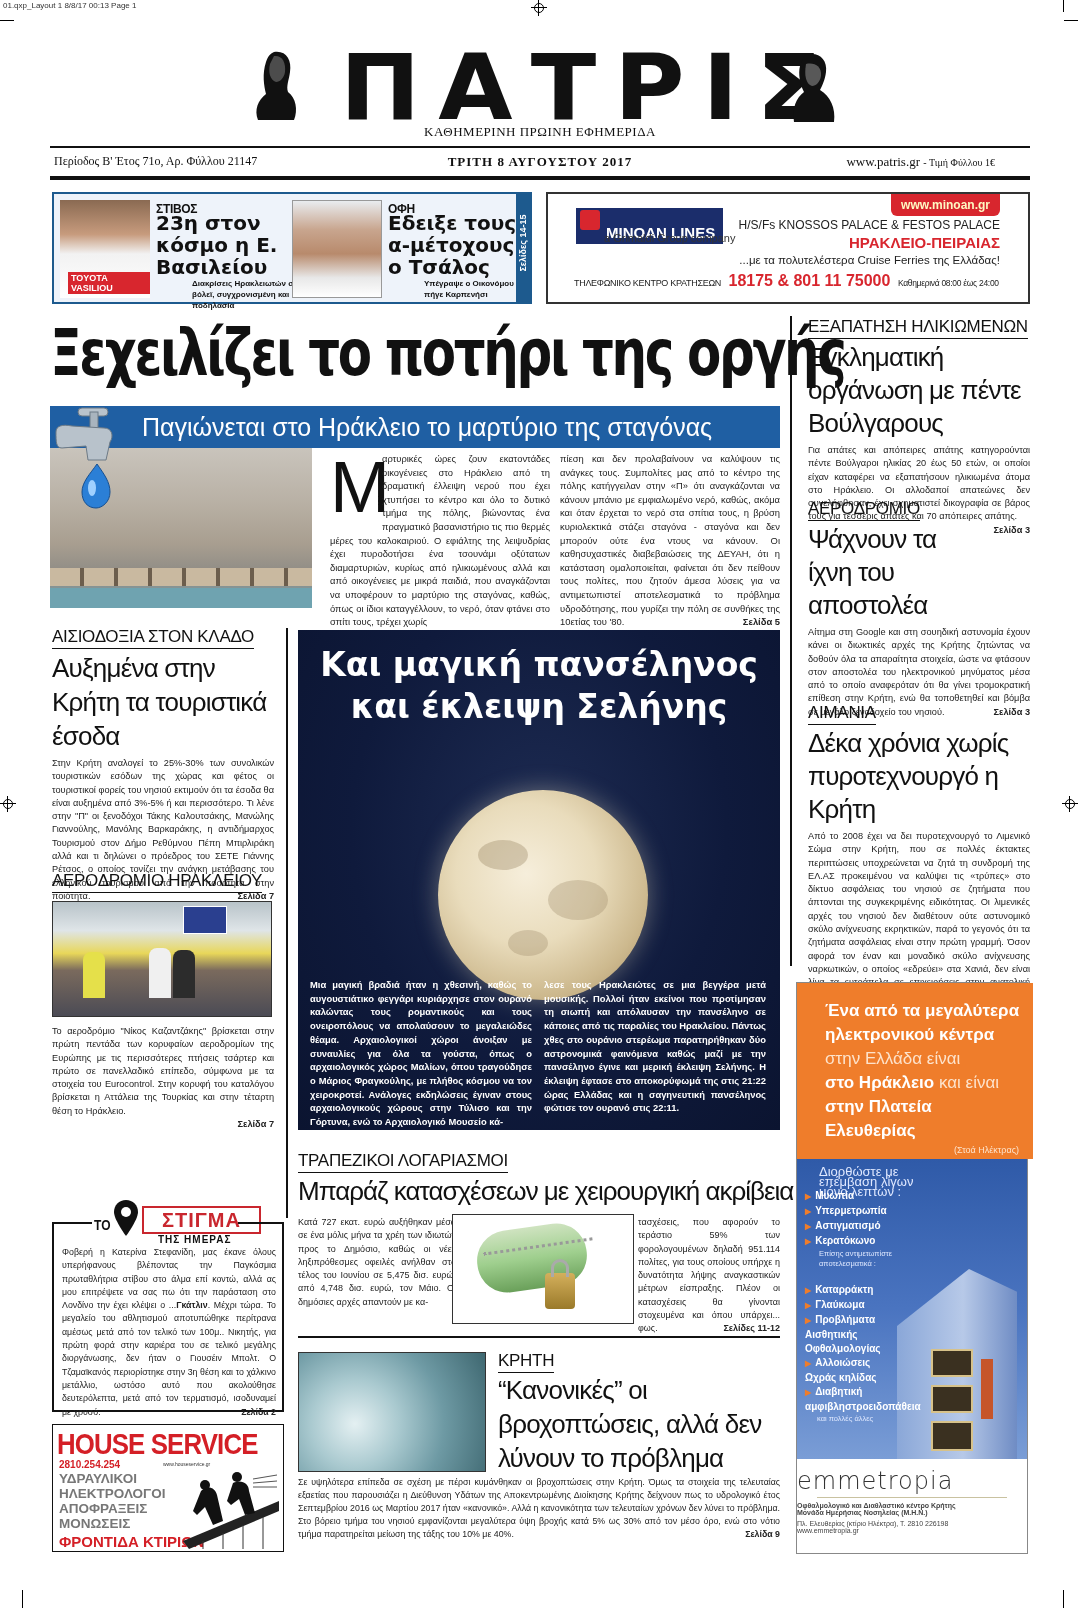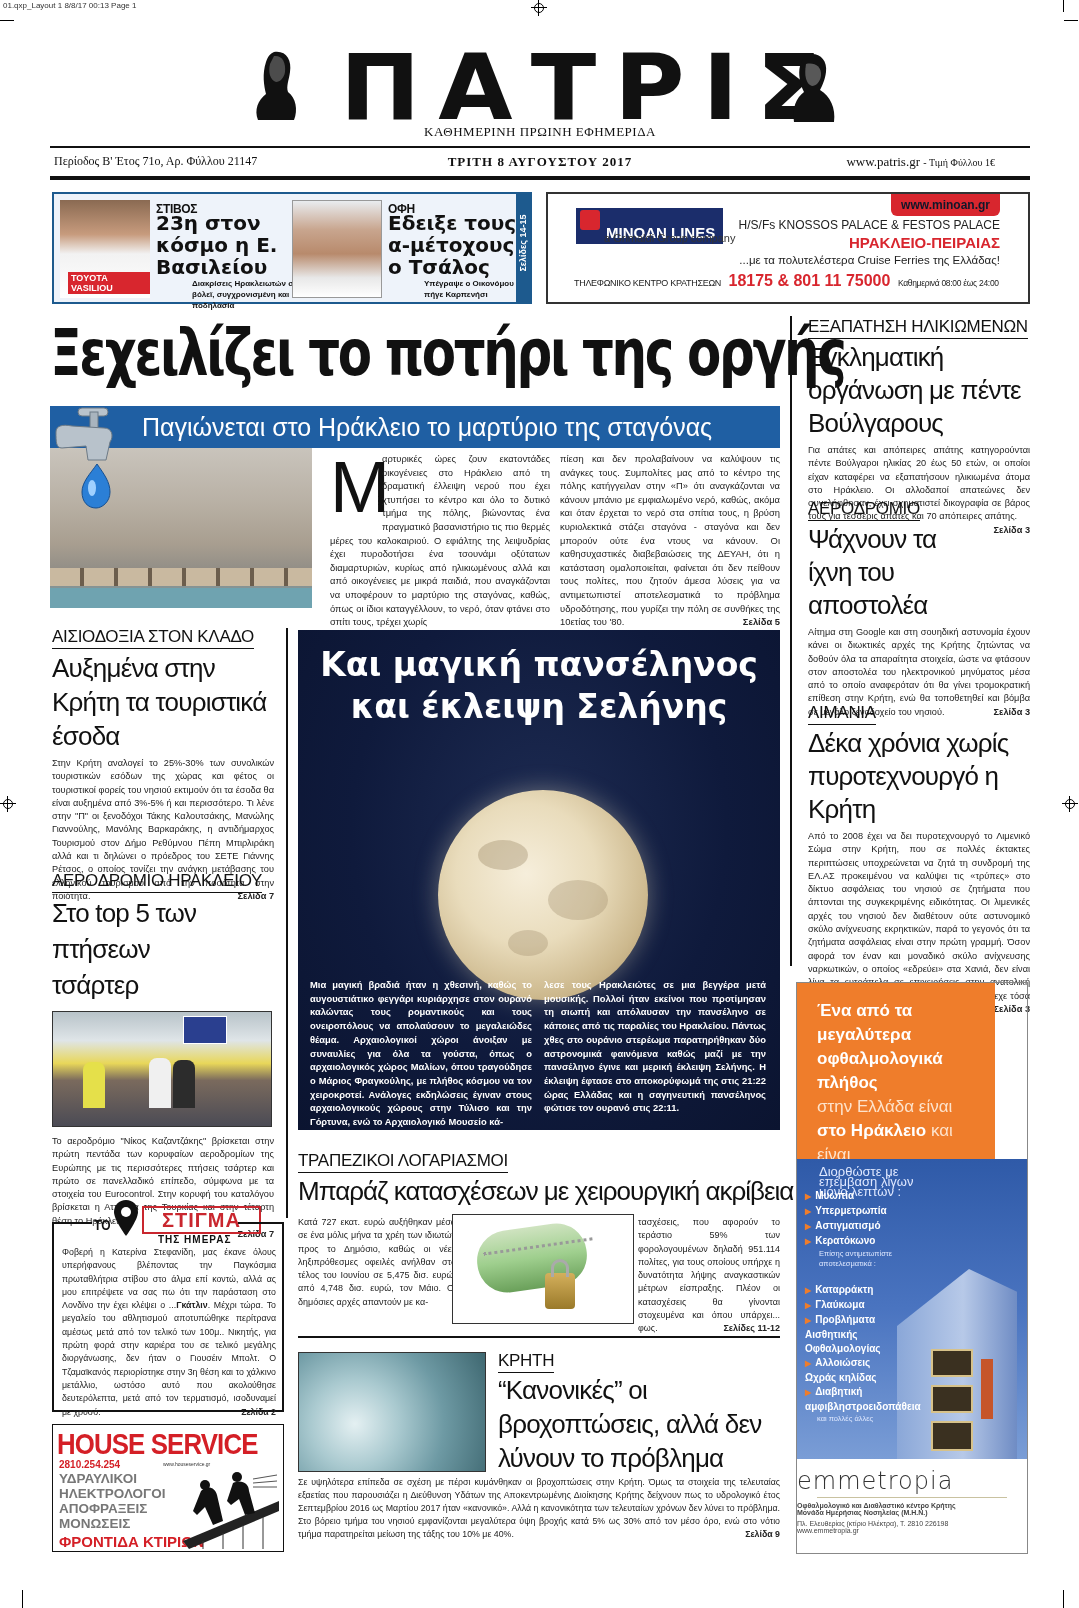--- a/index.html
+++ b/index.html
@@ -30,21 +30,21 @@
   .sports { left: 52px; top: 192px; width: 480px; height: 112px; border: 2px solid #1d5a8e; background: #eef3fa; }
   .sports .photo { top: 6px; width: 90px; height: 98px; }
   .sports .kicker { font-size: 12px; font-weight: 700; }
   .sports .head { font-size: 20px; font-weight: 900; line-height: 22px; font-family: "DejaVu Sans", sans-serif; }
   .sports .sub { font-size: 8px; font-weight: 700; line-height: 11px; margin-left: 36px; }
   .sports .pages { right: 0; top: 0; width: 14px; height: 108px; background: #1d5a8e; }
   .sports .pages span { position: absolute; left: -38px; top: 44px; width: 90px; transform: rotate(-90deg); color: #fff; font-size: 9px; font-weight: 700; text-align: center; }
 
   
   .minoan { left: 546px; top: 192px; width: 484px; height: 112px; border: 2px solid #333; background: #fff; }
-  .minoan .url { right: 28px; top: 0; background: #d8262e; color: #0f172a; font-weight: 700; font-size: 12px; padding: 4px 10px; border-radius: 0 0 6px 6px; }
+  .minoan .url { right: 28px; top: 0; background: #d8262e; color: #fef9c3; font-weight: 700; font-size: 12px; padding: 4px 10px; border-radius: 0 0 6px 6px; }
   .minoan .brand { left: 28px; top: 14px; background: #1b2d6b; color: #fff; font-weight: 900; font-size: 15px; padding: 16px 8px 3px 30px; }
   .minoan .brand:before { content: ""; position: absolute; left: 4px; top: 2px; width: 20px; height: 20px; background: #d8262e; border-radius: 3px; }
 
   
   .lead-title { left: 50px; top: 318px; width: 730px; font-size: 64px; font-weight: 900; line-height: 70px; letter-spacing: -3px; font-family: "DejaVu Sans", sans-serif; transform: scaleX(0.78); transform-origin: left; white-space: nowrap; }
   .lead-bar { left: 50px; top: 406px; width: 730px; height: 42px; background: #1f5fa3; color: #fff; font-size: 25px; line-height: 42px; padding-left: 92px; }
   .city { left: 50px; top: 448px; width: 262px; height: 160px; background: linear-gradient(180deg,#c9c4bc 0%,#b8b0a4 35%,#a89e90 60%,#8c8a84 80%,#7aa5b2 100%); }
   .tap { left: 52px; top: 402px; width: 72px; height: 110px; }
   .body { font-size: 9.4px; line-height: 13.6px; text-align: justify; color: #222; }
   .dropcap { left: 330px; top: 452px; font-size: 72px; line-height: 70px; font-weight: 300; }
@@ -65,21 +65,21 @@
   
   .stigma-box { left: 52px; top: 1222px; width: 232px; height: 190px; border: 2px solid #111; border-top: none; }
   .stigma-top-l { left: 52px; top: 1222px; width: 40px; height: 2px; background: #111; }
   .stigma-top-r { left: 238px; top: 1222px; width: 46px; height: 2px; background: #111; }
 
   
   .house { left: 52px; top: 1424px; width: 232px; height: 128px; border: 1.5px solid #111; }
 
   
   .emm { left: 796px; top: 982px; width: 232px; height: 572px; border: 1px solid #888; }
-  .emm-orange { left: 0; top: 0; width: 198px; height: 176px; background: #ef7d2b; color: #fff; padding: 16px 10px 0 20px; font-size: 17px; line-height: 24px; }
+  .emm-orange { left: 0; top: 0; width: 236px; height: 176px; background: #ef7d2b; color: #fff; padding: 16px 10px 0 28px; font-size: 17px; line-height: 24px; }
   .emm-blue { left: 0; top: 176px; width: 230px; height: 300px; background: linear-gradient(180deg, #2f5aa8 0%, #4a74c0 50%, #7a9dd6 100%); color: #fff; }
   .emm-white { left: 0; top: 476px; width: 230px; height: 94px; background: #fff; text-align: left; }
   .bullet { font-size: 10px; font-weight: 700; line-height: 14px; }
   .bullet:before { content: "▶"; color: #ef7d2b; font-size: 8px; margin-right: 4px; }
   .building { left: 100px; top: 110px; width: 120px; height: 190px; background: linear-gradient(90deg,#8aa7d8 0%,#b7c9e8 55%,#6f8cc4 100%); clip-path: polygon(20% 20%, 60% 0, 100% 12%, 100% 100%, 0 100%, 0 30%); }
   .building .win { position: absolute; background: #3a3020; border: 2px solid #d7c28a; }
 </style>
 </head>
 <body>
 
@@ -205,21 +205,20 @@
 <div class="abs" style="left:52px;top:626px;width:222px">
   <div class="kicker cond">ΑΙΣΙΟΔΟΞΙΑ ΣΤΟΝ ΚΛΑΔΟ</div>
   <div class="hl cond" style="margin-top:2px;font-size:26px;line-height:34px">Αυξημένα στην Κρήτη τα τουριστικά έσοδα</div>
   <div class="body" style="margin-top:4px;font-size:9.2px;line-height:13.3px">
     <span>Στην Κρήτη αναλογεί το 25%-30% των συνολικών τουριστικών εσόδων της χώρας και φέτος οι τουριστικοί φορείς του νησιού εκτιμούν ότι τα έσοδα θα είναι αυξημένα από 3%-5% ή και περισσότερο. Τι λένε στην "Π" οι ξενοδόχοι Τάκης Καλουτσάκης, Μανώλης Γιαννούλης, Μανόλης Βαρκαράκης, η αντιδήμαρχος Τουρισμού στον Δήμο Ρεθύμνου Πέπη Μπιρλιράκη αλλά και τι δηλώνει ο πρόεδρος του ΣΕΤΕ Γιάννης Ρέτσος, ο οποίος τονίζει την ανάγκη μετάβασης του ελληνικού τουρισμού από την ποσότητα στην ποιότητα.</span>
     <span class="page-ref">Σελίδα 7</span>
   </div>
 </div>
 <div class="abs" style="left:52px;top:870px;width:222px">
   <div class="kicker cond">ΑΕΡΟΔΡΟΜΙΟ ΗΡΑΚΛΕΙΟΥ</div>
-  <div class="hl cond" style="margin-top:2px;font-size:26px;line-height:36px;width:180px">Στο top 5 των πτήσεων τσάρτερ</div>
   <div style="margin-top:8px;width:220px;height:116px;border:1px solid #333;background:linear-gradient(180deg,#b8c3c9 0%,#dfe5e8 25%,#e8d75a 45%,#7a6a5d 60%,#4b4b55 100%);position:relative">
     <div class="abs" style="left:130px;top:4px;width:44px;height:28px;background:#2a3f8f;border:1px solid #fff"></div>
     <div class="abs" style="left:30px;top:50px;width:22px;height:46px;background:#e5e04a;border-radius:8px 8px 0 0"></div>
     <div class="abs" style="left:96px;top:46px;width:22px;height:50px;background:#f0f0f0;border-radius:8px 8px 0 0"></div>
     <div class="abs" style="left:120px;top:48px;width:22px;height:48px;background:#2c2c2c;border-radius:8px 8px 0 0"></div>
   </div>
   <div class="body" style="margin-top:8px;font-size:9.2px;line-height:13.3px">
     <span>Το αεροδρόμιο "Νίκος Καζαντζάκης" βρίσκεται στην πρώτη πεντάδα των κορυφαίων αεροδρομίων της Ευρώπης με τις περισσότερες πτήσεις τσάρτερ και πρώτο σε πανελλαδικό επίπεδο, σύμφωνα με τα στοιχεία του Eurocontrol. Στην κορυφή του καταλόγου βρίσκεται η Αττάλεια της Τουρκίας και στην τέταρτη θέση το Ηράκλειο.</span>
     <span class="page-ref" style="display:block;text-align:right;float:none">Σελίδα 7</span>
   </div>
@@ -311,21 +310,21 @@
   <div class="hl cond" style="font-size:26px;line-height:34px;width:282px">“Κανονικές” οι βροχοπτώσεις, αλλά δεν λύνουν το πρόβλημα</div>
 </div>
 <div class="abs body" style="left:298px;top:1476px;width:482px;font-size:8.8px;line-height:13px">
   <span>Σε υψηλότερα επίπεδα σε σχέση με πέρσι κυμάνθηκαν οι βροχοπτώσεις στην Κρήτη. Όμως τα στοιχεία της τελευταίας εξαετίας που παρουσιάζει η Διεύθυνση Υδάτων της Αποκεντρωμένης Διοίκησης Κρήτης δείχνουν πως το υδρολογικό έτος Σεπτεμβρίου 2016 ως Μαρτίου 2017 ήταν «κανονικό». Αλλά η κανονικότητα των τελευταίων χρόνων δεν λύνει το πρόβλημα. Στο βόρειο τμήμα του νησιού εμφανίζονται μεγαλύτερα ύψη βροχής κατά 5% ως 30% από τον μέσο όρο, ενώ στο νότιο τμήμα παρατηρείται μείωση της τάξης του 10% με 40%.</span>
   <span class="page-ref">Σελίδα 9</span>
 </div>
 
 <div class="abs emm">
   <div class="abs emm-orange">
     <div style="font-weight:700">Ένα από τα μεγαλύτερα</div>
-    <div style="font-weight:700">οφθαλμολογικά πλήθος</div>
+    <div style="font-weight:700">ηλεκτρονικού κέντρα</div>
     <div style="font-weight:300;color:#fde3cc">στην Ελλάδα είναι</div>
     <div><b>στο Ηράκλειο</b><span style="color:#fde3cc"> και είναι</span></div>
     <div style="font-weight:700">στην Πλατεία Ελευθερίας</div>
     <div style="font-size:9px;text-align:right;line-height:14px;padding-right:4px;color:#fde3cc">(Στοά Ηλέκτρας)</div>
   </div>
   <div class="abs emm-blue">
     <div class="abs building">
       <div class="win" style="left:34px;top:80px;width:42px;height:28px"></div>
       <div class="win" style="left:34px;top:116px;width:42px;height:28px"></div>
       <div class="win" style="left:34px;top:152px;width:42px;height:30px"></div>

